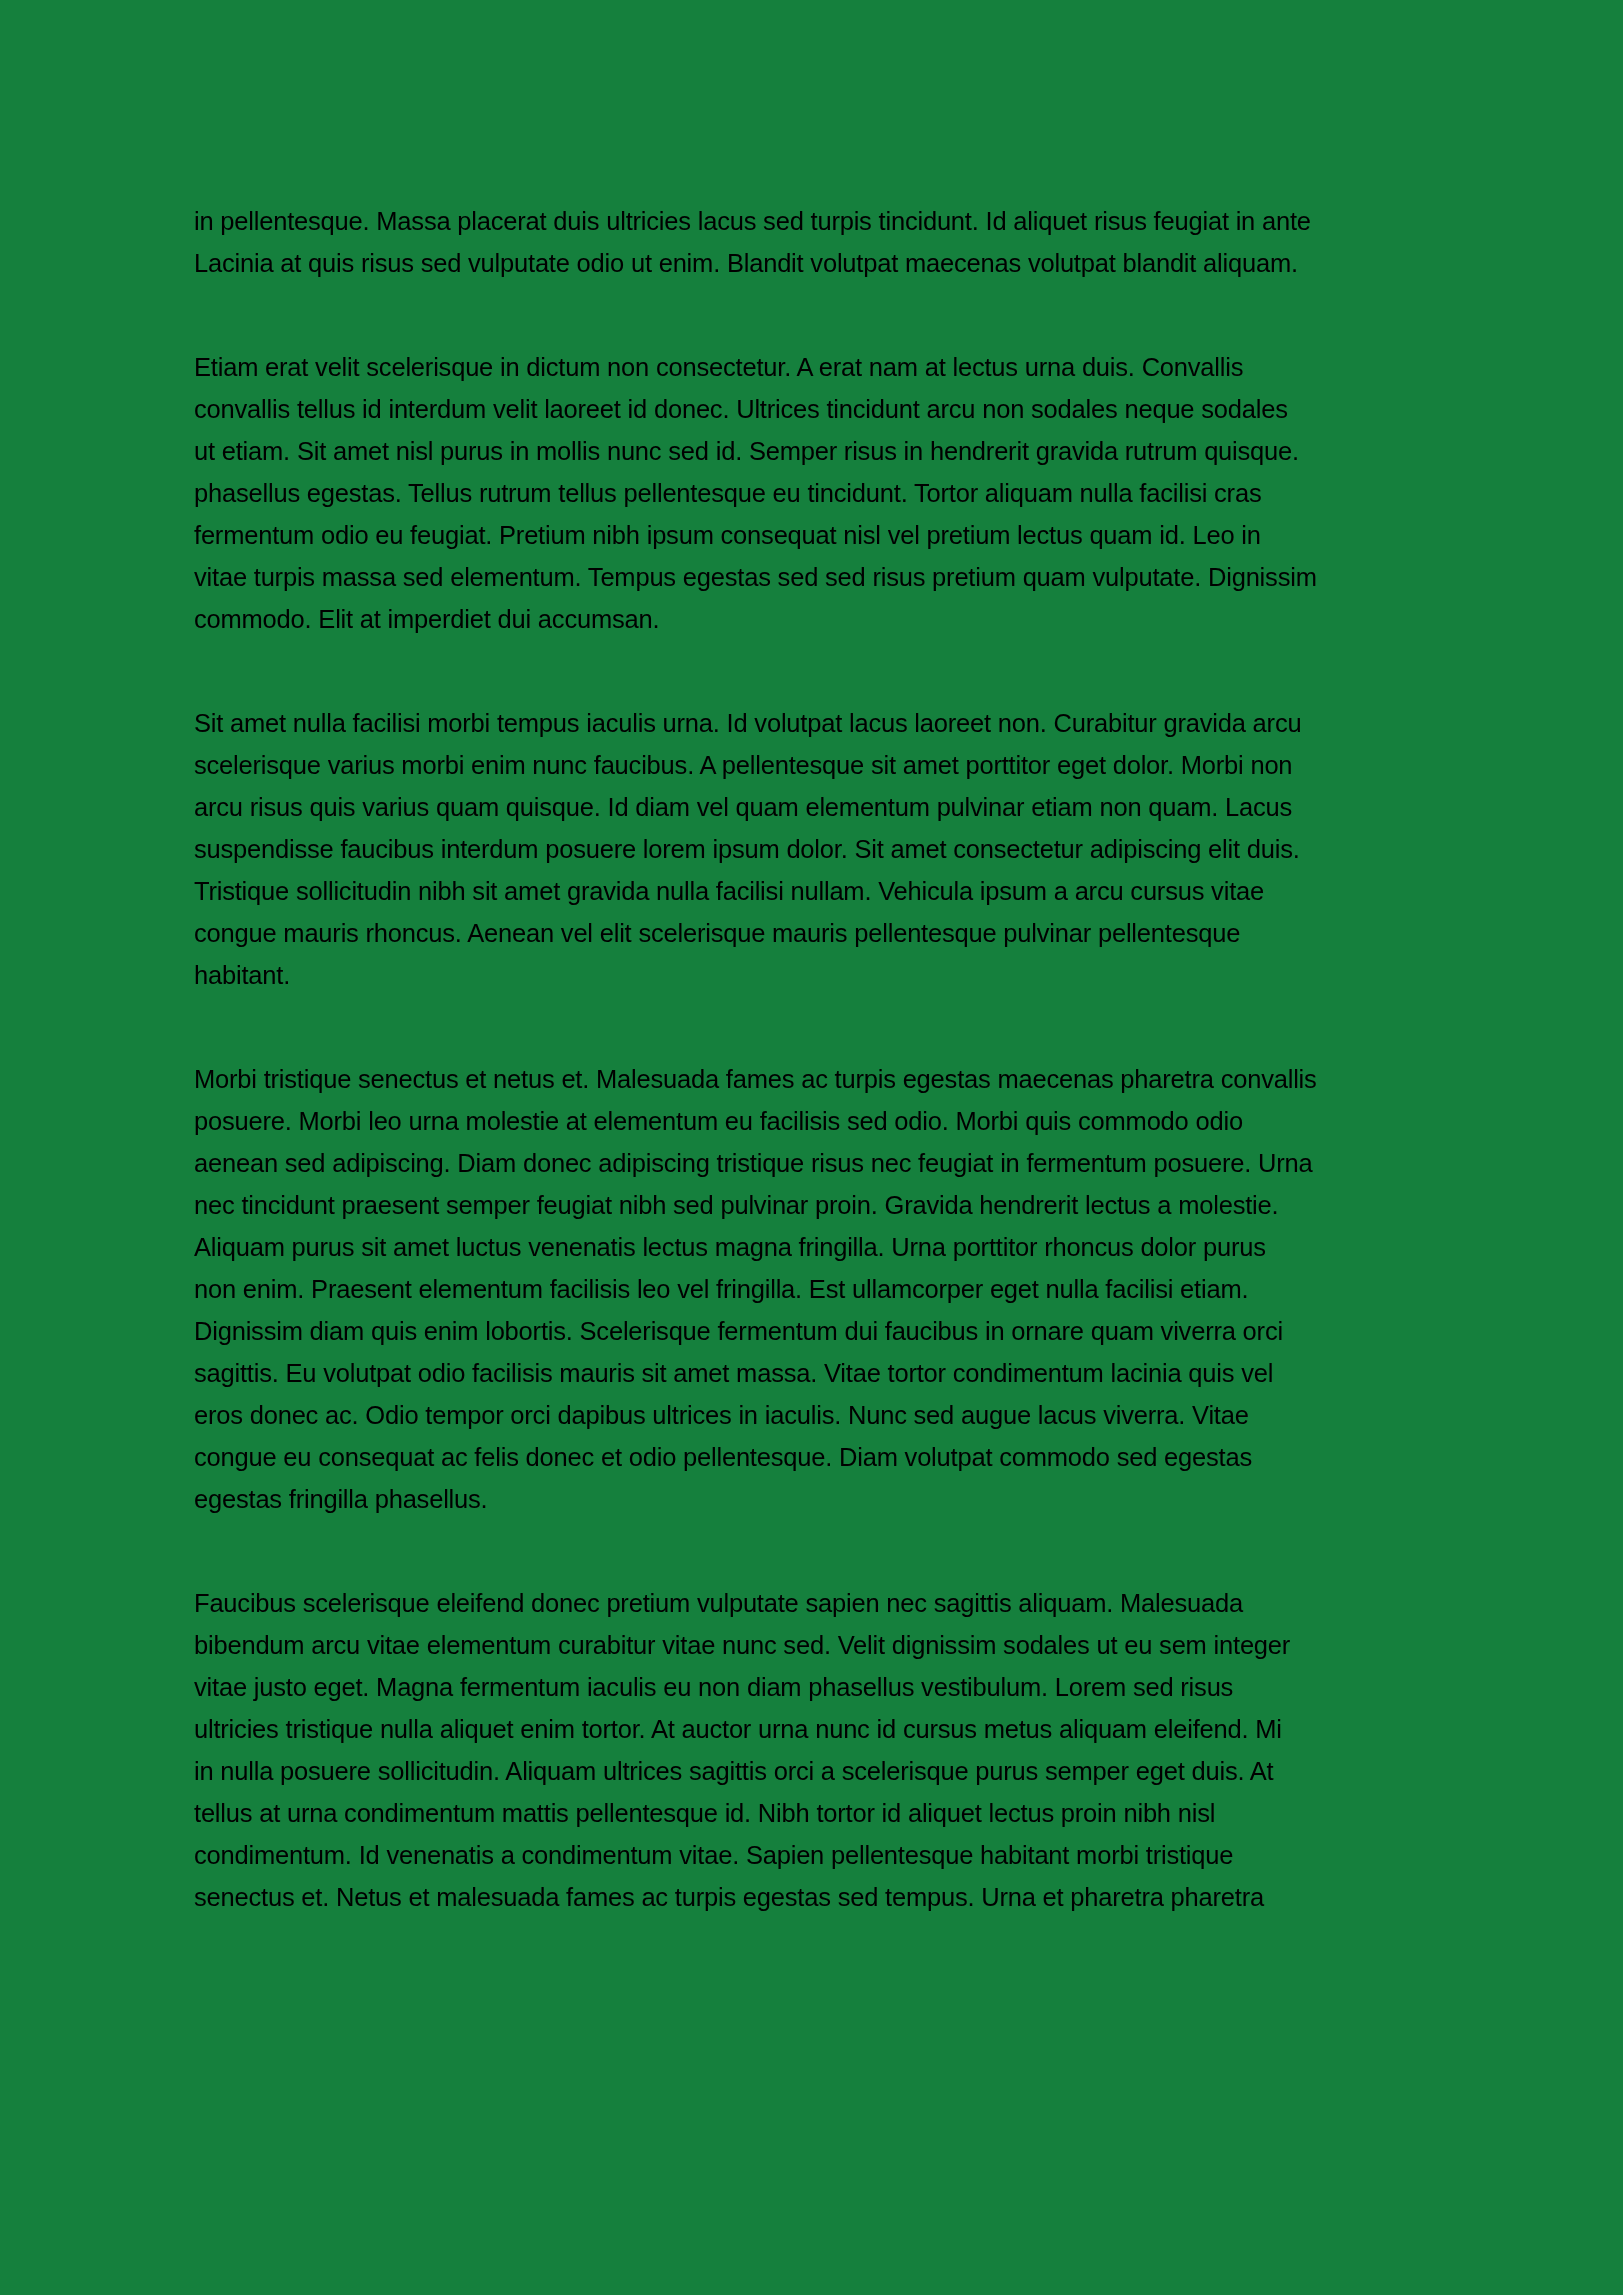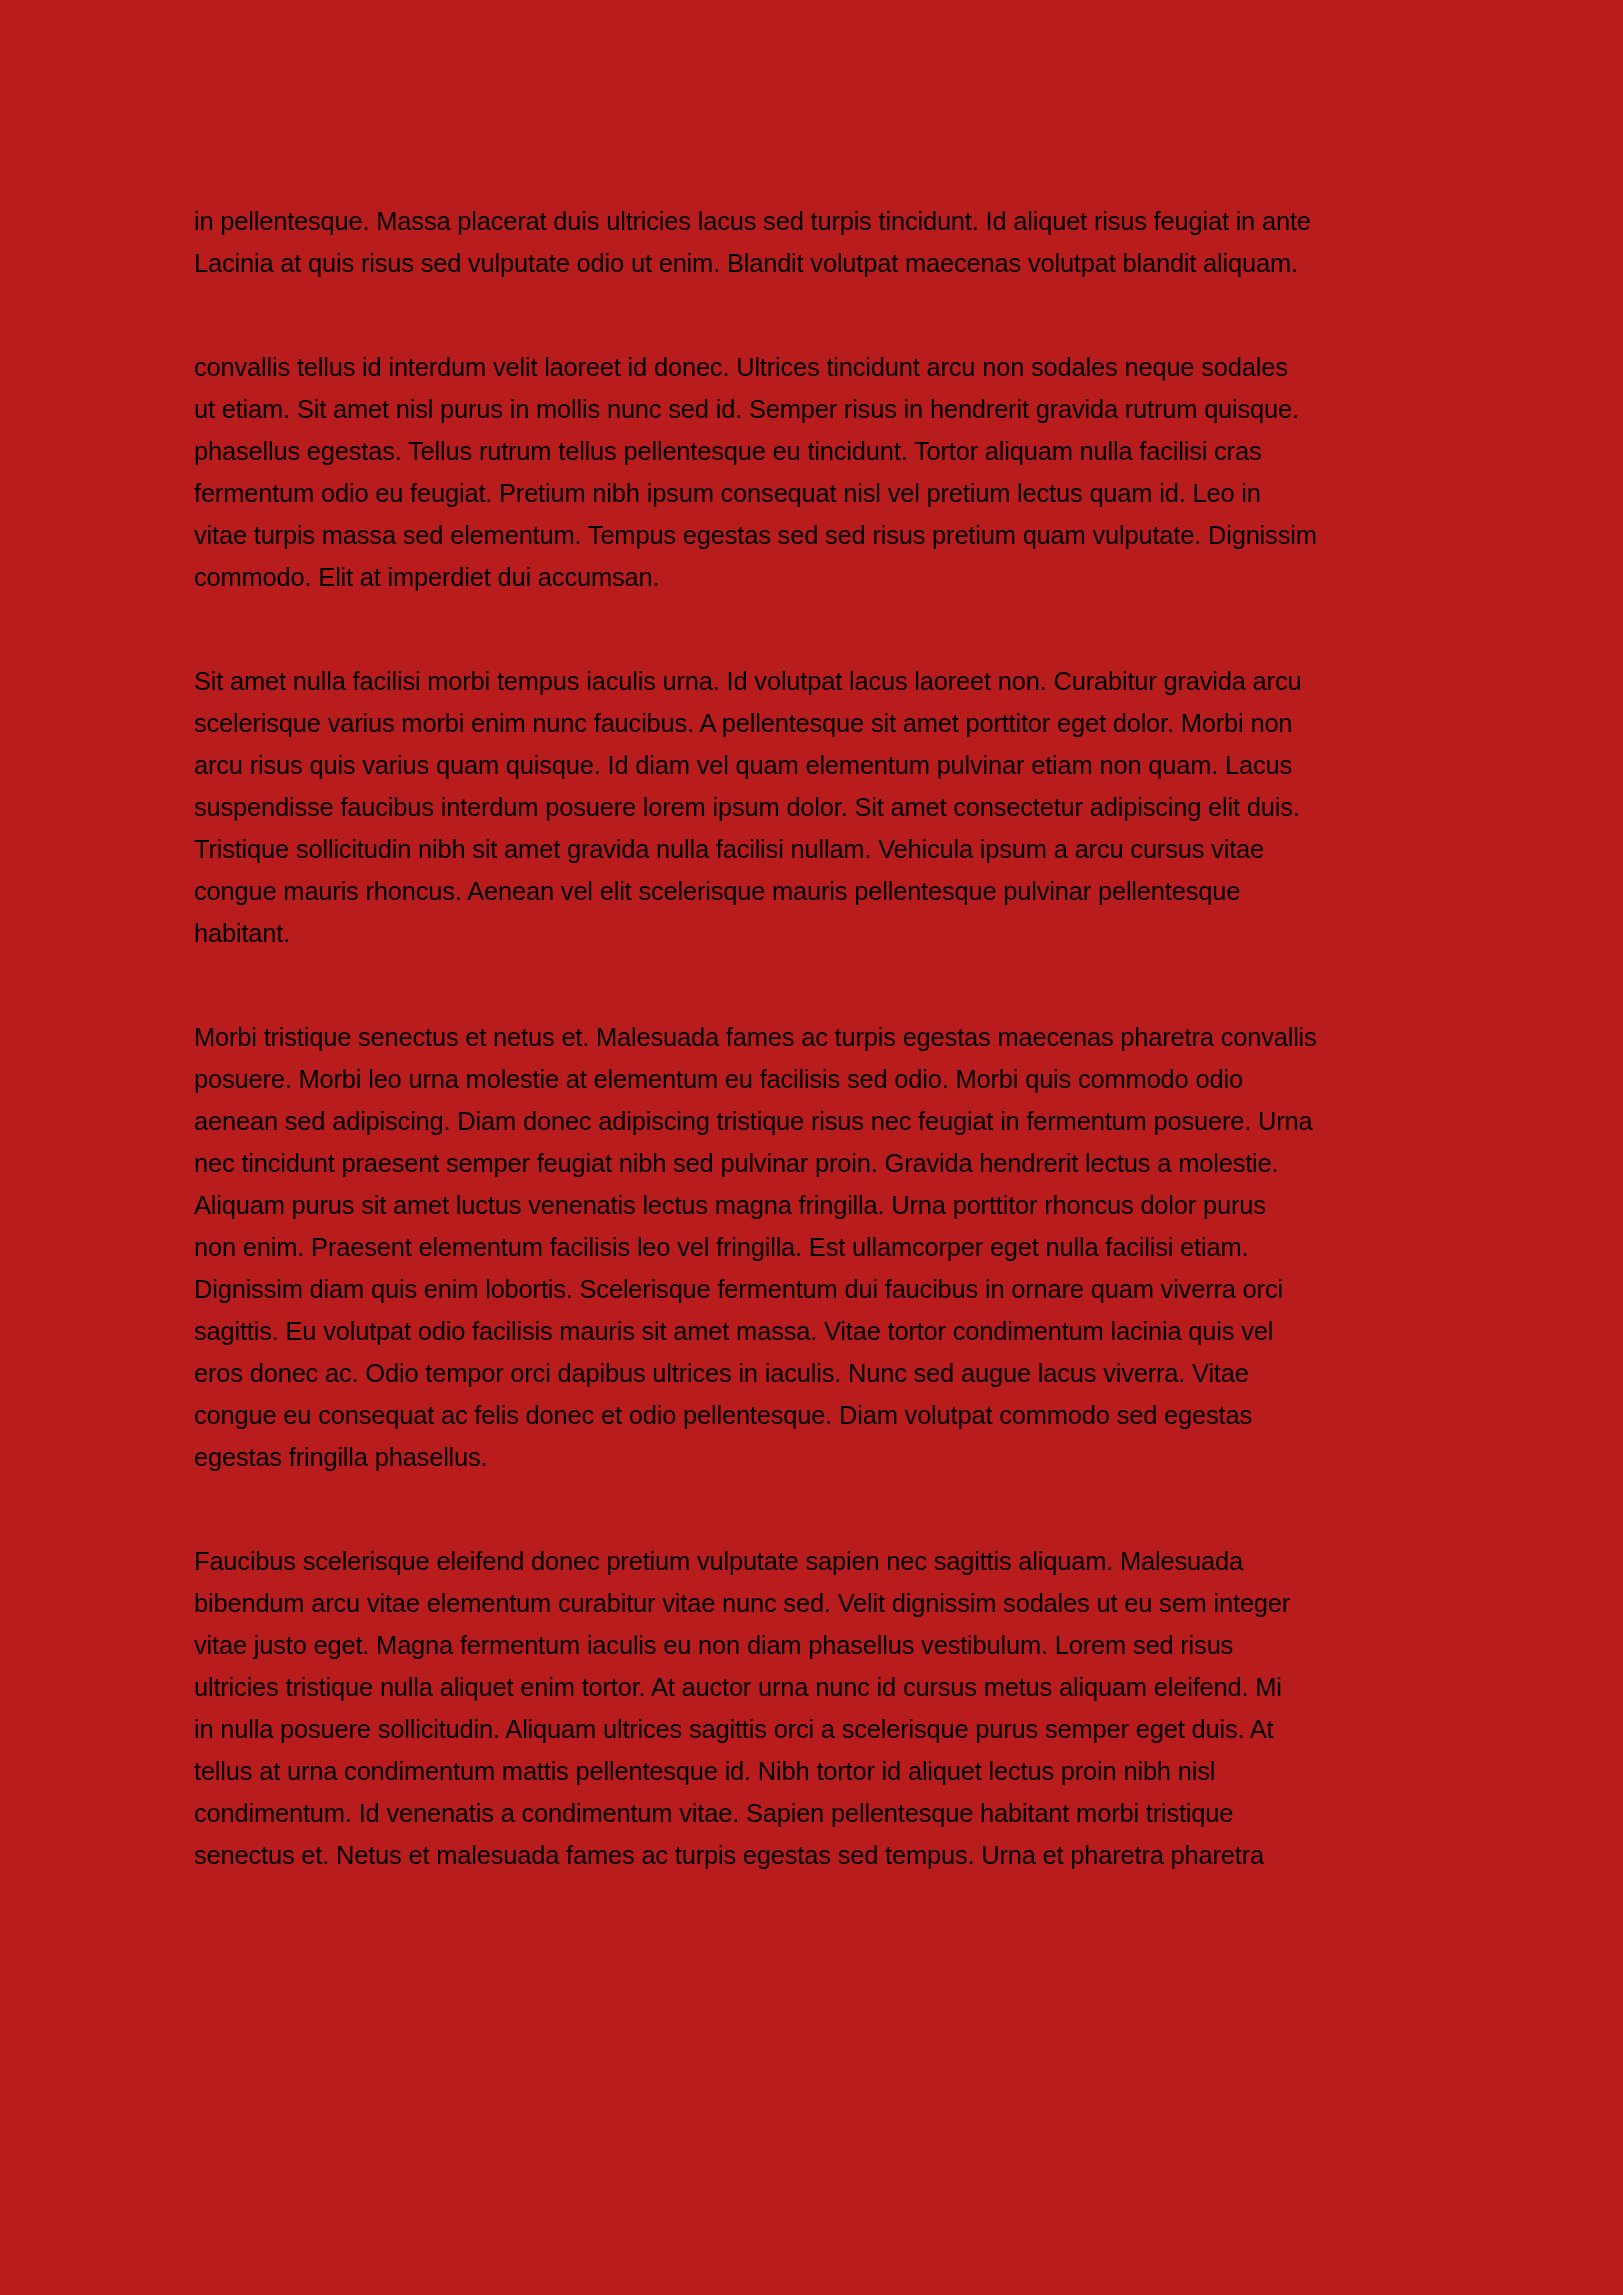--- a/index.html
+++ b/index.html
@@ -4,21 +4,21 @@
 <style>
   html, body {
     margin: 0;
     padding: 0;
     background: #ffffff;
   }
   .page {
     position: relative;
     width: 1623px;
     height: 2295px;
-    background: #b91c1c;
+    background: #15803d;
     box-sizing: border-box;
     padding: 200px 186px 8px 194px;
     overflow: hidden;
     font-family: "Liberation Sans", "DejaVu Sans", sans-serif;
     color: #000000;
   }
   .para {
     margin: 0 0 62px 0;
   }
   .para:last-child {
@@ -36,20 +36,21 @@
 <body>
 
 <div class="page">
 
   <div class="para">
     <div class="line">in pellentesque. Massa placerat duis ultricies lacus sed turpis tincidunt. Id aliquet risus feugiat in ante</div>
     <div class="line">Lacinia at quis risus sed vulputate odio ut enim. Blandit volutpat maecenas volutpat blandit aliquam.</div>
   </div>
 
   <div class="para">
+    <div class="line">Etiam erat velit scelerisque in dictum non consectetur. A erat nam at lectus urna duis. Convallis</div>
     <div class="line">convallis tellus id interdum velit laoreet id donec. Ultrices tincidunt arcu non sodales neque sodales</div>
     <div class="line">ut etiam. Sit amet nisl purus in mollis nunc sed id. Semper risus in hendrerit gravida rutrum quisque.</div>
     <div class="line">phasellus egestas. Tellus rutrum tellus pellentesque eu tincidunt. Tortor aliquam nulla facilisi cras</div>
     <div class="line">fermentum odio eu feugiat. Pretium nibh ipsum consequat nisl vel pretium lectus quam id. Leo in</div>
     <div class="line">vitae turpis massa sed elementum. Tempus egestas sed sed risus pretium quam vulputate. Dignissim</div>
     <div class="line">commodo. Elit at imperdiet dui accumsan.</div>
   </div>
 
   <div class="para">
     <div class="line">Sit amet nulla facilisi morbi tempus iaculis urna. Id volutpat lacus laoreet non. Curabitur gravida arcu</div>

